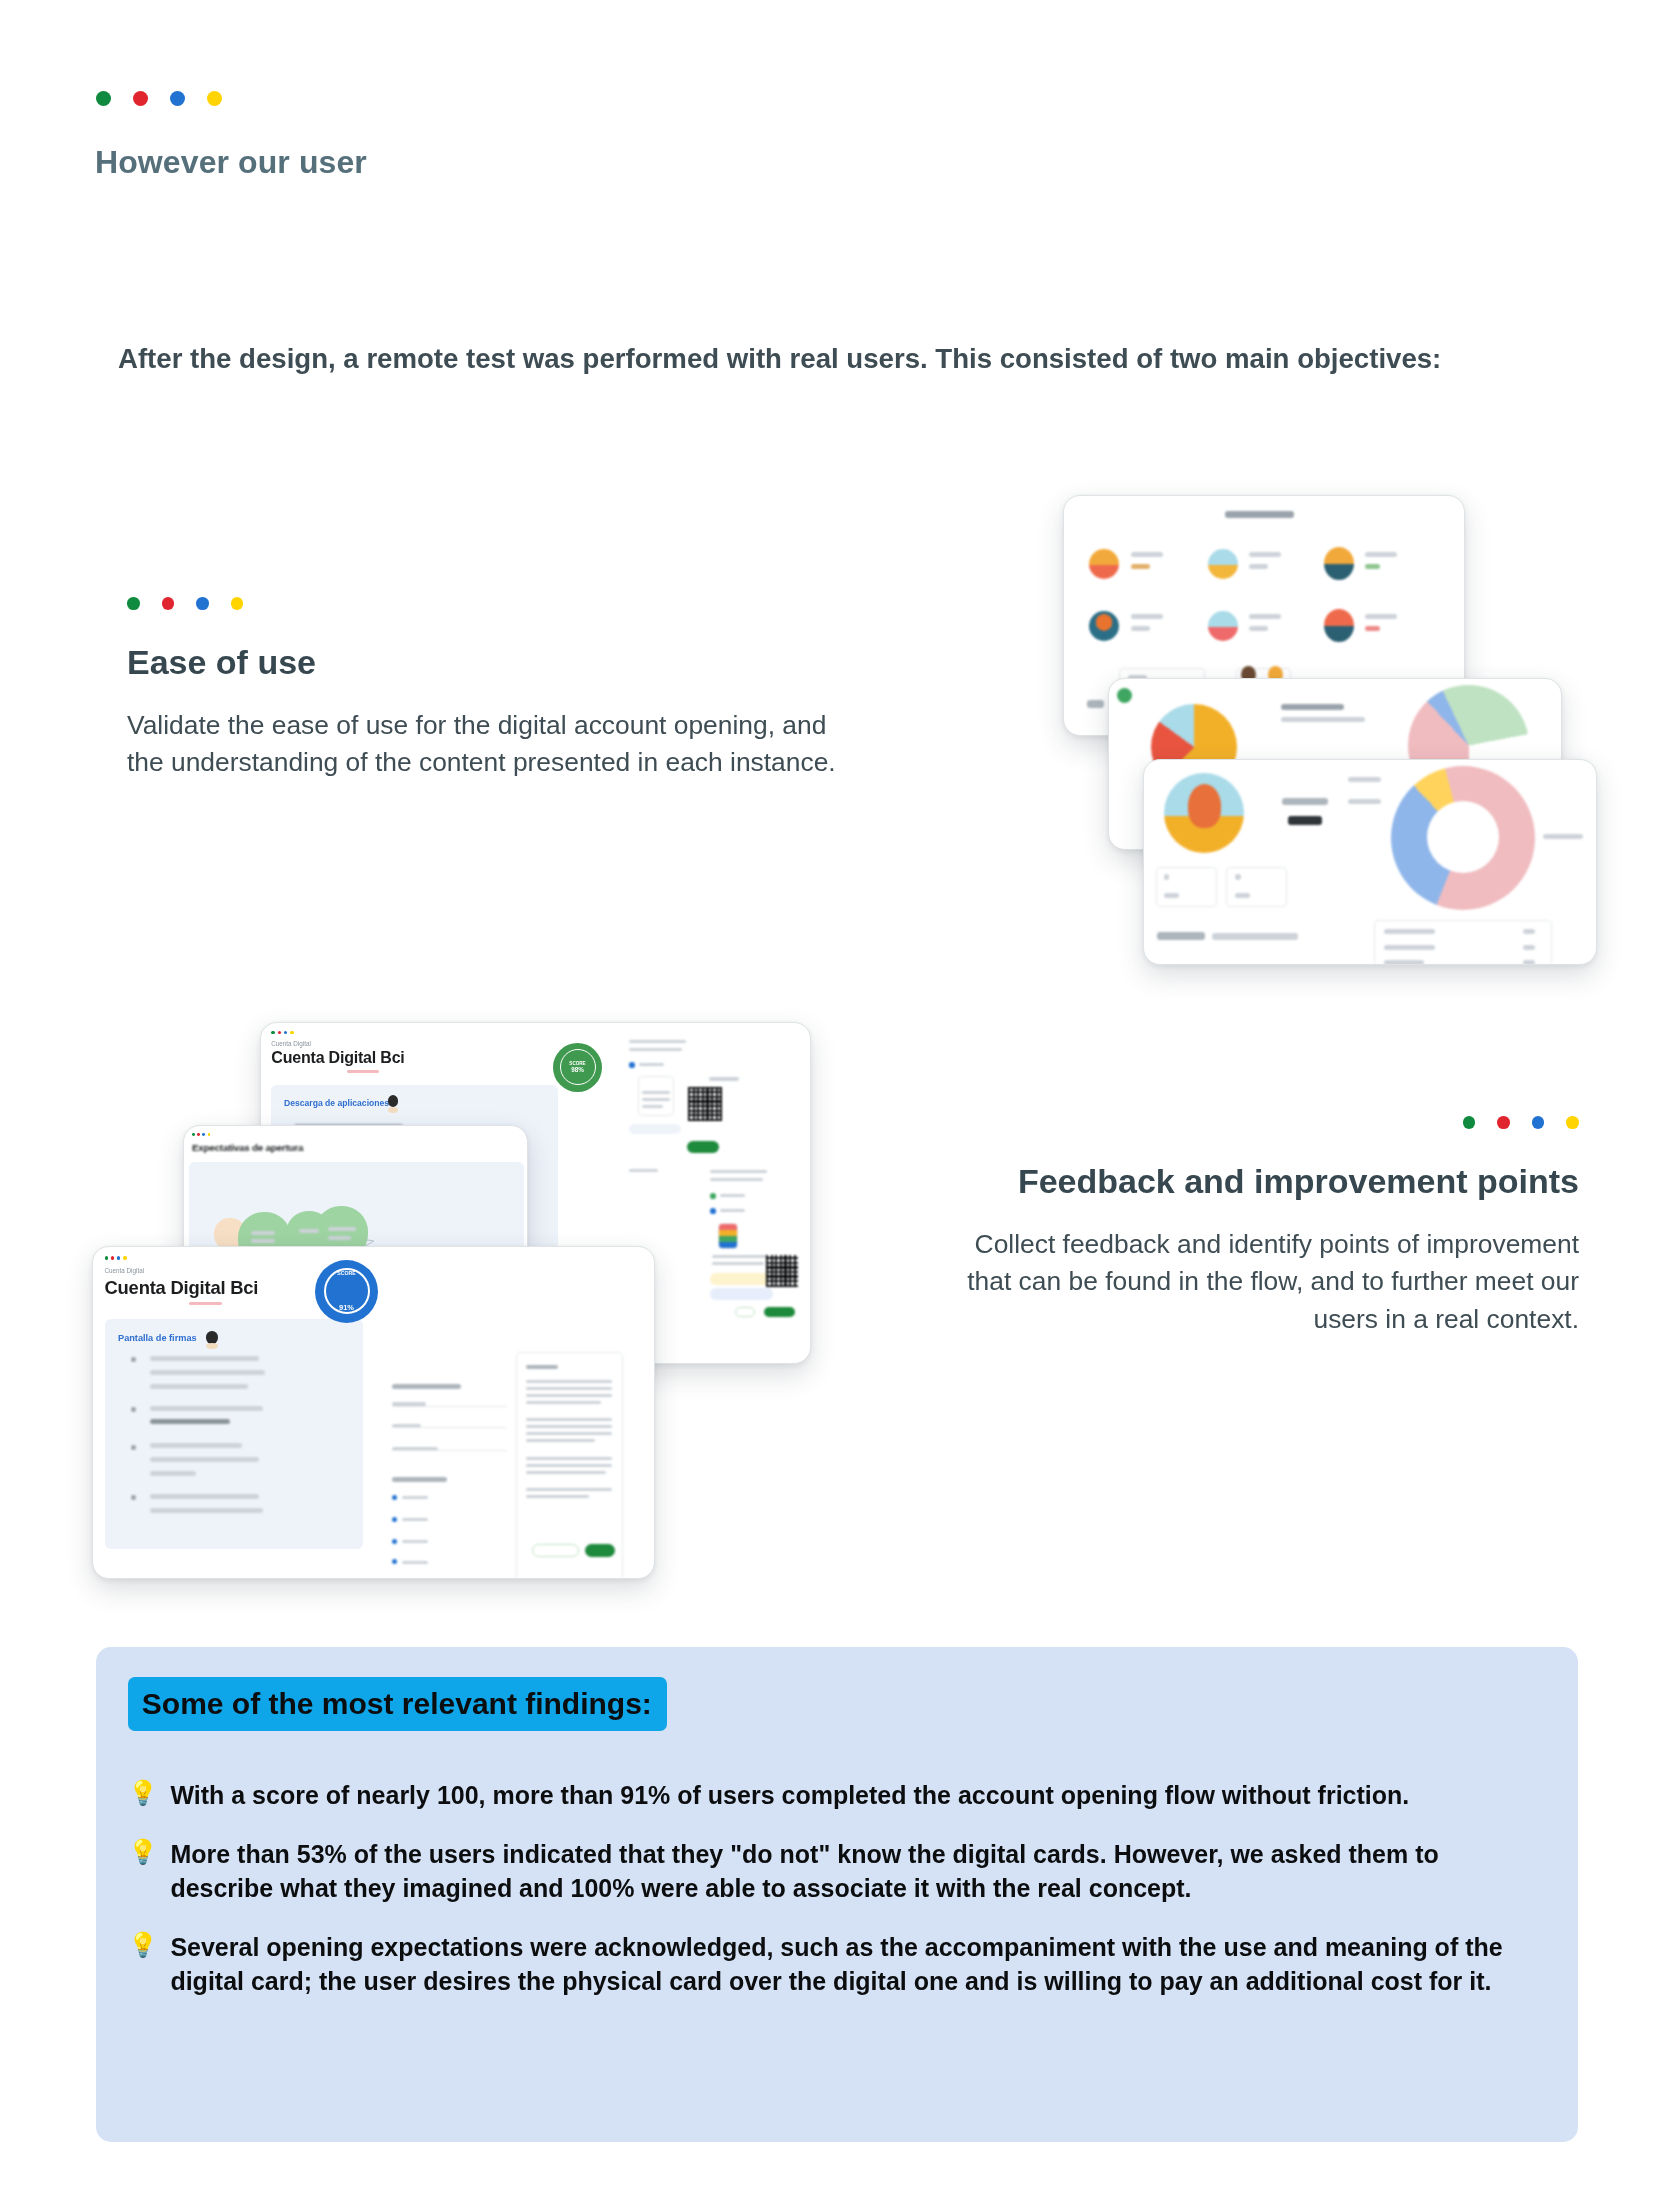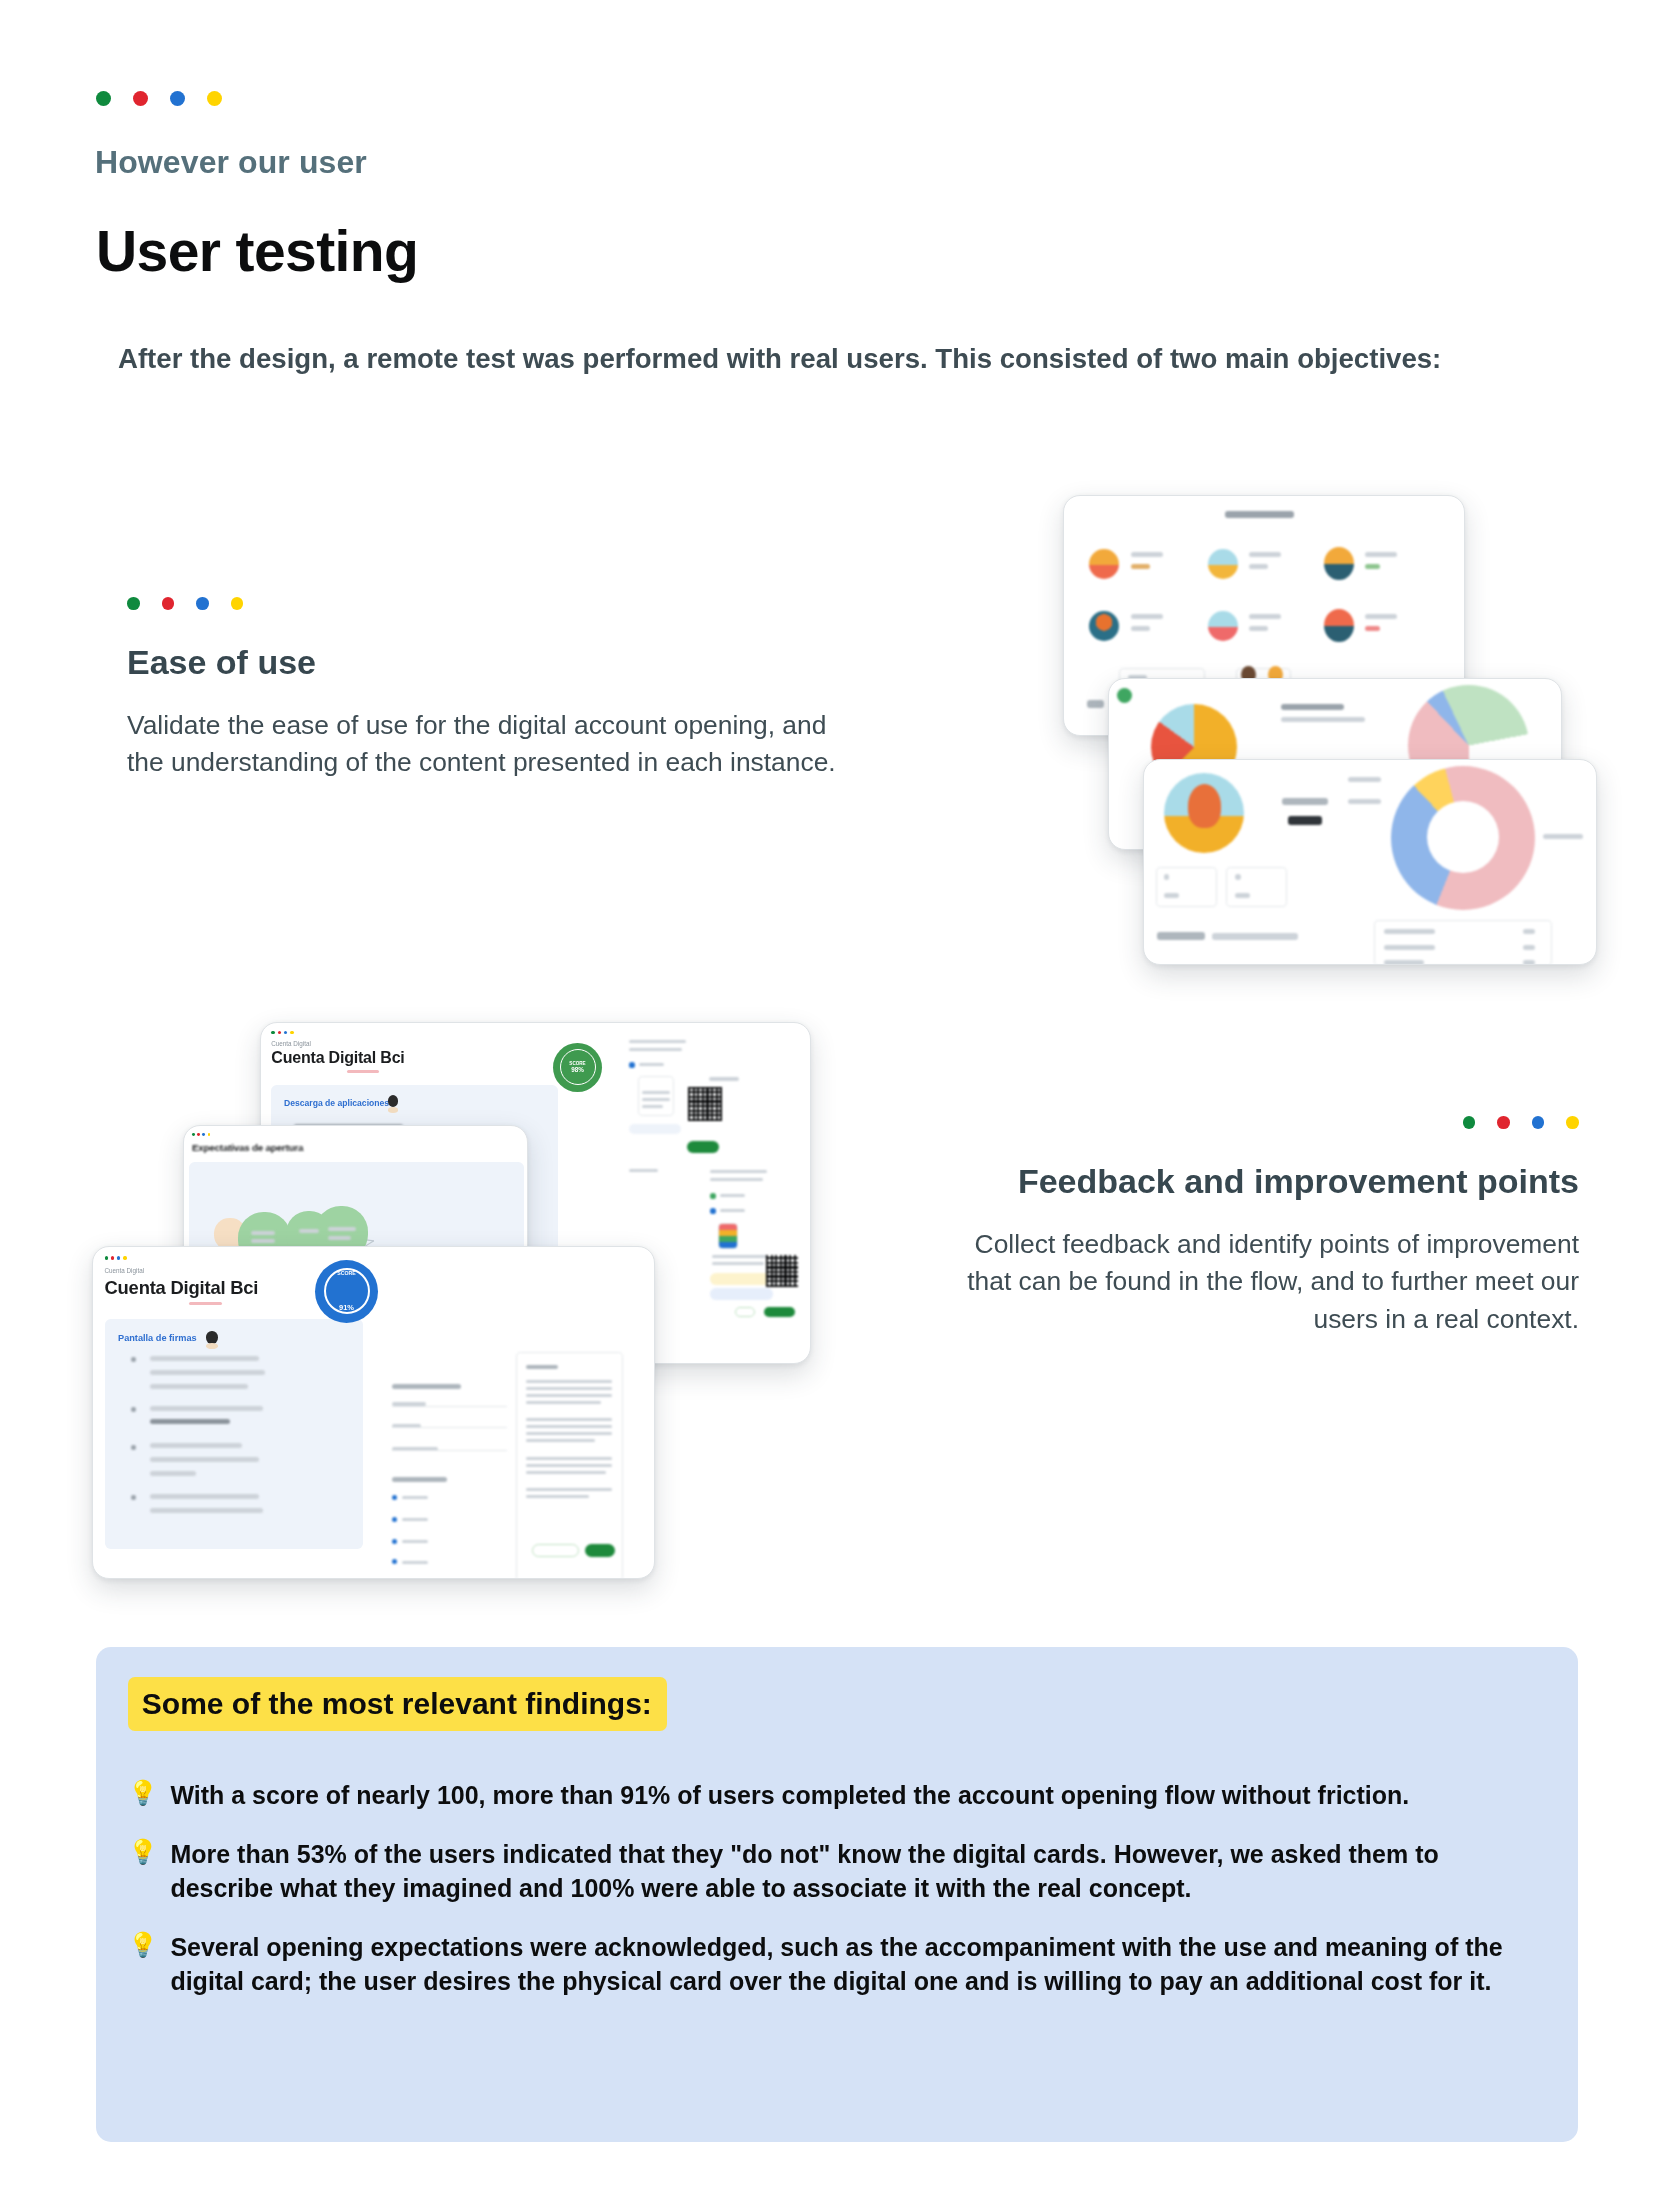--- a/index.html
+++ b/index.html
@@ -151,21 +151,21 @@
     position: absolute;
     left: 96px; top: 1647px;
     width: 1482px; height: 495px;
     background: #d5e2f6;
     border-radius: 15px;
   }
 
   #findings-title {
     position: absolute;
     left: 32px; top: 30px;
-    background: #fde047;
+    background: #0ea5e9;
     border-radius: 6.9px;
     padding: 11.5px 15px 12.6px 13.8px;
     font-size: 30px;
     font-weight: 700;
     color: #0c0d0e;
     white-space: nowrap;
     line-height: 1;
   }
 
   #findings-list {
@@ -204,21 +204,20 @@
 <div class="page">
 
   <div class="dots header-dots">
     <span class="dot" style="background:#0f8a3e"></span>
     <span class="dot" style="background:#e0252f"></span>
     <span class="dot" style="background:#2272d1"></span>
     <span class="dot" style="background:#ffd400"></span>
   </div>
 
   <div class="eyebrow">However our user</div>
-  <div class="page-title">User testing</div>
   <div class="intro">After the design, a remote test was performed with real users. This consisted of two main objectives:</div>
 
   <div class="obj" id="obj-feedback">
     <div class="dots small obj-dots right">
       <span class="dot" style="background:#0f8a3e"></span>
       <span class="dot" style="background:#e0252f"></span>
       <span class="dot" style="background:#2272d1"></span>
       <span class="dot" style="background:#ffd400"></span>
     </div>
     <div class="obj-title">Feedback and improvement points</div>

